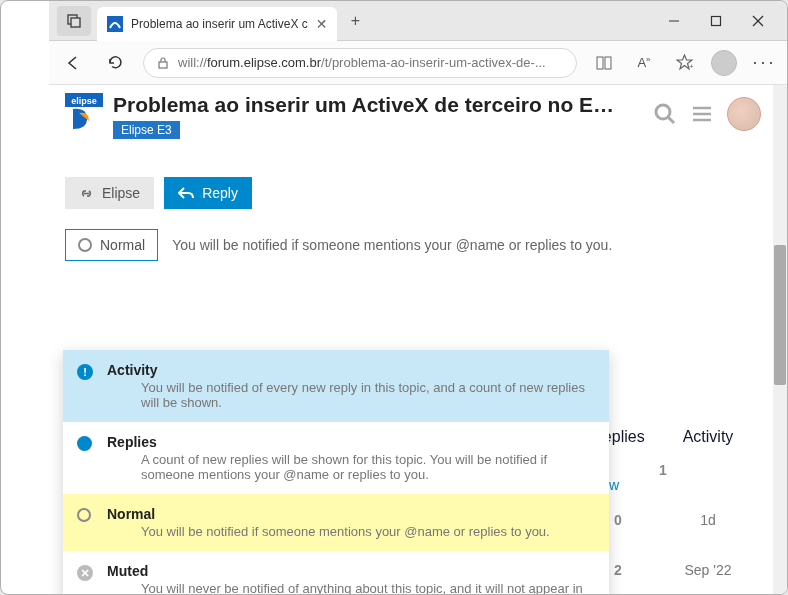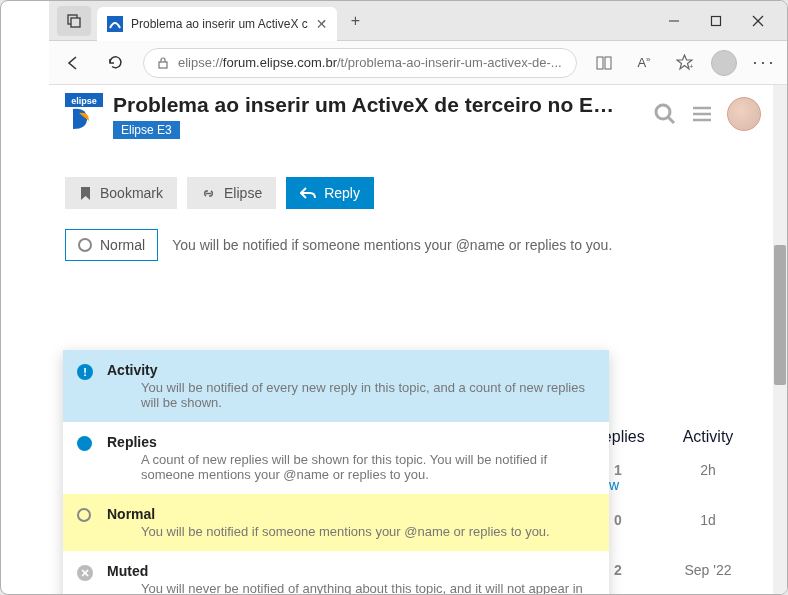--- a/index.html
+++ b/index.html
@@ -125,21 +125,21 @@
         <svg width="17" height="17" viewBox="0 0 17 17">
           <path d="M3 8.5 A5.5 5.5 0 1 1 5 12.5" fill="none" stroke="#333" stroke-width="1.5"></path>
           <path d="M3 5 L3 9 L7 9" fill="none" stroke="#333" stroke-width="1.5"></path>
         </svg>
       </div>
     <div class="url-box">
       <svg width="14" height="14" viewBox="0 0 14 14">
           <rect x="3" y="6" width="8" height="6" fill="none" stroke="#777" stroke-width="1.2"></rect>
           <path d="M5 6 V4 a2 2 0 0 1 4 0 V6" fill="none" stroke="#777" stroke-width="1.2"></path>
         </svg>
-      <span class="url-text"><span>elipse://</span><span class="url-host">forum.elipse.com.br</span><span>/t/problema-ao-inserir-um-activex-de-...</span></span>
+      <span class="url-text"><span>will://</span><span class="url-host">forum.elipse.com.br</span><span>/t/problema-ao-inserir-um-activex-de-...</span></span>
     </div>
     <div class="icon-btn">
         <svg width="16" height="16" viewBox="0 0 16 16">
           <rect x="1" y="2" width="6" height="12" fill="none" stroke="#666"></rect>
           <rect x="9" y="2" width="6" height="12" fill="none" stroke="#666"></rect>
         </svg>
       </div>
     <div class="icon-btn">
         <span style="font-size:13px;color:#555">A<sup style="font-size:8px">»</sup></span>
       </div>
@@ -177,26 +177,20 @@
               <line x1="2" y1="5" x2="20" y2="5" stroke="#aaa" stroke-width="2.5"></line>
               <line x1="2" y1="11" x2="20" y2="11" stroke="#aaa" stroke-width="2.5"></line>
               <line x1="2" y1="17" x2="20" y2="17" stroke="#aaa" stroke-width="2.5"></line>
             </svg>
           <div class="user-avatar"></div>
         </div>
       </div>
 
       <div class="action-bar">
         <div class="btn btn-gray">
-          <svg width="13" height="15" viewBox="0 0 13 15">
-              <path d="M2 1 H11 V14 L6.5 10 L2 14 Z" fill="#666"></path>
-            </svg>
-          <span>Bookmark</span>
-        </div>
-        <div class="btn btn-gray">
           <svg width="15" height="15" viewBox="0 0 15 15">
               <path d="M5 10 A3 3 0 0 1 5 5 L7 5 M10 5 A3 3 0 0 1 10 10 L8 10 M5 7.5 L10 7.5" fill="none" stroke="#666" stroke-width="1.6"></path>
             </svg>
           <span>Elipse</span>
         </div>
         <div class="btn btn-blue">
           <svg width="16" height="14" viewBox="0 0 16 14">
               <path d="M6 2 L1 7 L6 12 M1 7 H10 Q15 7 15 12" fill="none" stroke="#fff" stroke-width="2"></path>
             </svg>
           <span>Reply</span>
@@ -213,21 +207,20 @@
 
       <span class="peek">w</span>
 
       <div class="table-area">
         <div class="thead">
           <div class="tcol">Replies</div>
           <div class="tcol">Activity</div>
         </div>
         <div class="trow">
           <div class="tcol">1</div>
-          <div class="tcol">2h</div>
         </div>
         <div class="trow" style="margin-top:18px">
           <div class="tcol">0</div>
           <div class="tcol">1d</div>
         </div>
         <div class="trow" style="margin-top:18px">
           <div class="tcol">2</div>
           <div class="tcol">Sep '22</div>
         </div>
       </div>

